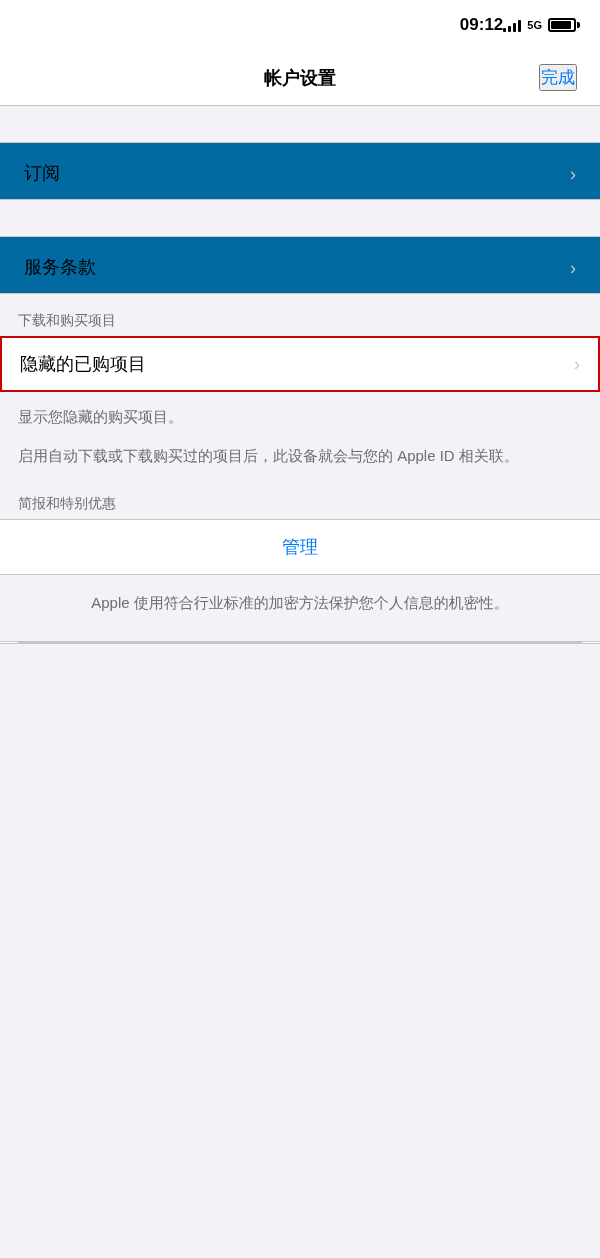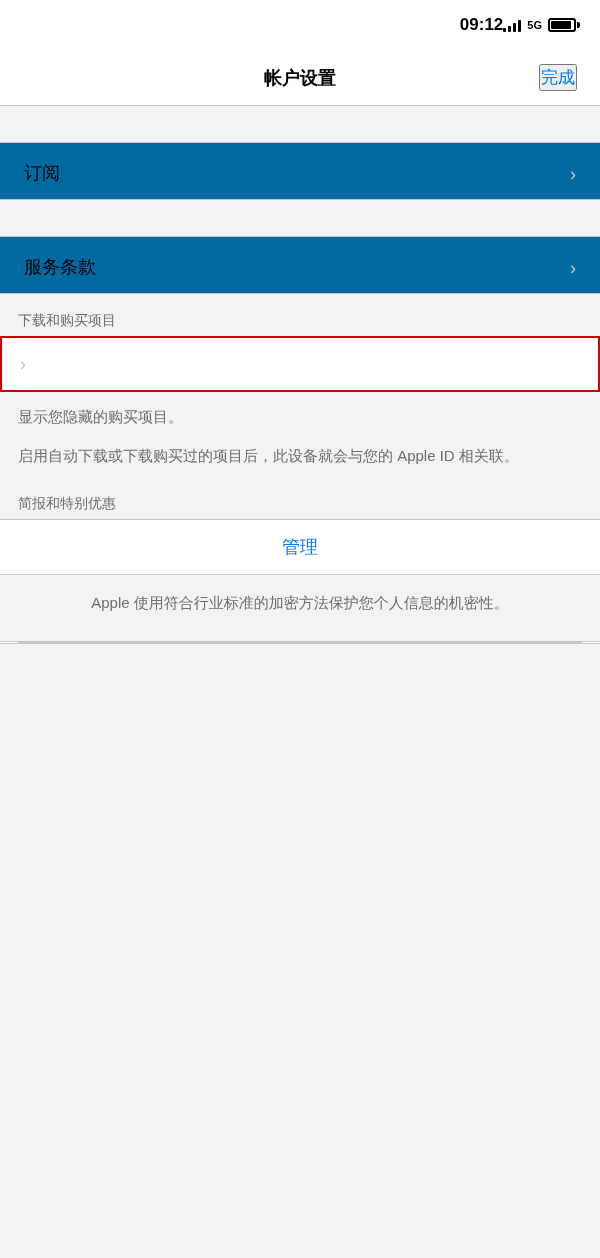--- a/index.html
+++ b/index.html
@@ -322,20 +322,21 @@
   <div class="list-item">
     <span class="list-item-label">服务条款</span>
     <span class="chevron-icon">›</span>
   </div>
 </div>
 
 <div class="section-divider-small"></div>
 <div class="section-label">下载和购买项目</div>
 <div class="hidden-purchases-section">
   <div class="list-item-highlighted">
+    <span class="list-item-label">隐藏的已购项目</span>
     <span class="chevron-icon">›</span>
   </div>
 </div>
 
 <div class="description-block">
   <p class="description-text">显示您隐藏的购买项目。</p>
 </div>
 
 <div class="info-text-block">
   <p class="info-text">启用自动下载或下载购买过的项目后，此设备就会与您的 Apple ID 相关联。</p>

